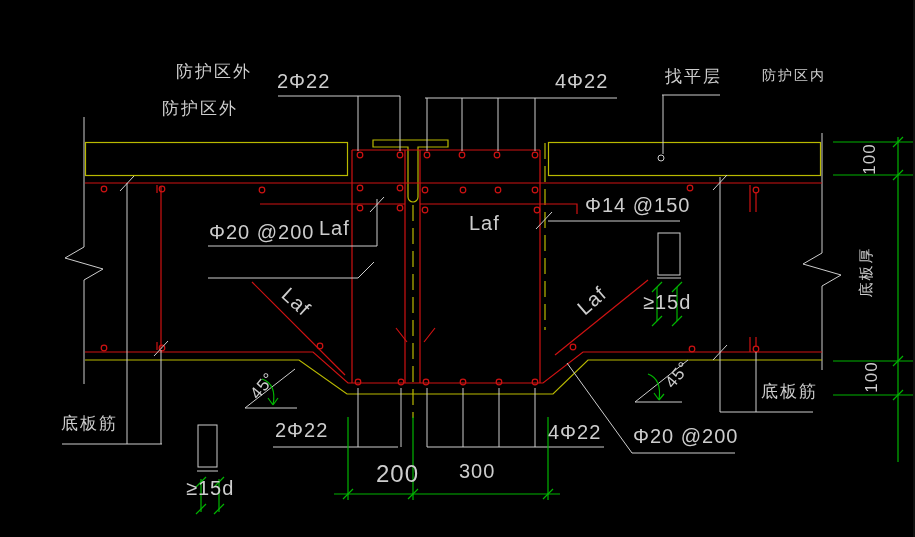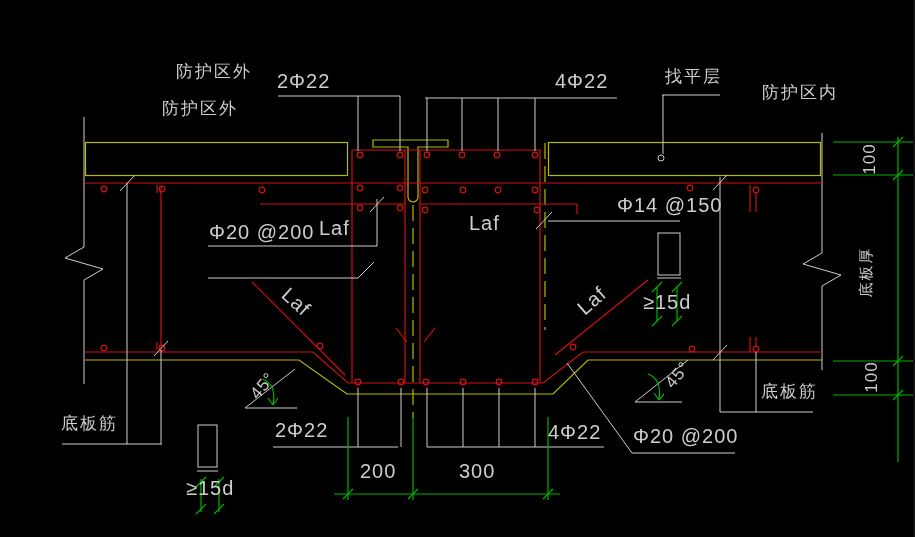--- a/index.html
+++ b/index.html
@@ -197,35 +197,35 @@
     <path class="g" d="M657,287 L657,321 M677,287 L677,321"></path>
     <path class="g" d="M652,292 L662,282 M672,292 L682,282 M652,326 L662,316 M672,326 L682,316"></path>
   </g>
 </svg>
 
 <div class="lbl cn" style="left:176px;top:63px;font-size:17px;">防护区外</div>
 <div class="lbl cn" style="left:162px;top:100px;font-size:17px;">防护区外</div>
 <div class="lbl" style="left:277px;top:71px;font-size:20px;">2Φ22</div>
 <div class="lbl" style="left:555px;top:71px;font-size:20px;">4Φ22</div>
 <div class="lbl cn" style="left:665px;top:68px;font-size:17px;font-family:Liberation Serif, serif;">找平层</div>
-<div class="lbl cn" style="left:762px;top:84px;font-size:17px;">防护区内</div>
+<div class="lbl cn" style="left:762px;top:68px;font-size:14px;">防护区内</div>
 <div class="lbl" style="left:209px;top:222px;font-size:20px;">Φ20 @200</div>
 <div class="lbl" style="left:319px;top:218px;font-size:20px;">Laf</div>
 <div class="lbl" style="left:469px;top:213px;font-size:20px;">Laf</div>
-<div class="lbl" style="left:585px;top:195px;font-size:20px;margin-left:32px;">Φ14 @150</div>
+<div class="lbl" style="left:585px;top:195px;font-size:20px;">Φ14 @150</div>
 <div class="lbl" style="left:296px;top:302px;font-size:20px;transform:translate(-50%,-50%) rotate(42deg);">Laf</div>
 <div class="lbl" style="left:592px;top:301px;font-size:20px;transform:translate(-50%,-50%) rotate(-41deg);">Laf</div>
 <div class="lbl" style="left:643px;top:292px;font-size:20px;">≥15d</div>
 <div class="lbl cn" style="left:61px;top:415px;font-size:17px;">底板筋</div>
 <div class="lbl cn" style="left:761px;top:383px;font-size:17px;">底板筋</div>
 <div class="lbl" style="left:263px;top:386px;font-size:17px;transform:translate(-50%,-50%) rotate(-50deg);">45°</div>
 <div class="lbl" style="left:678px;top:375px;font-size:17px;transform:translate(-50%,-50%) rotate(-50deg);">45°</div>
 <div class="lbl" style="left:275px;top:420px;font-size:20px;">2Φ22</div>
 <div class="lbl" style="left:548px;top:422px;font-size:20px;">4Φ22</div>
 <div class="lbl" style="left:633px;top:426px;font-size:20px;">Φ20 @200</div>
 <div class="lbl" style="left:186px;top:478px;font-size:20px;">≥15d</div>
-<div class="lbl" style="left:360px;top:461px;font-size:20px;">200</div>
+<div class="lbl" style="left:376px;top:461px;font-size:24px;">200</div>
 <div class="lbl" style="left:459px;top:461px;font-size:20px;">300</div>
 <div class="lbl rot" style="left:870px;top:159px;font-size:17px;">100</div>
 <div class="lbl rot cn" style="left:866px;top:272px;font-size:15px;">底板厚</div>
 <div class="lbl rot" style="left:872px;top:377px;font-size:17px;">100</div>
 
 </div>
 
 </body></html>

